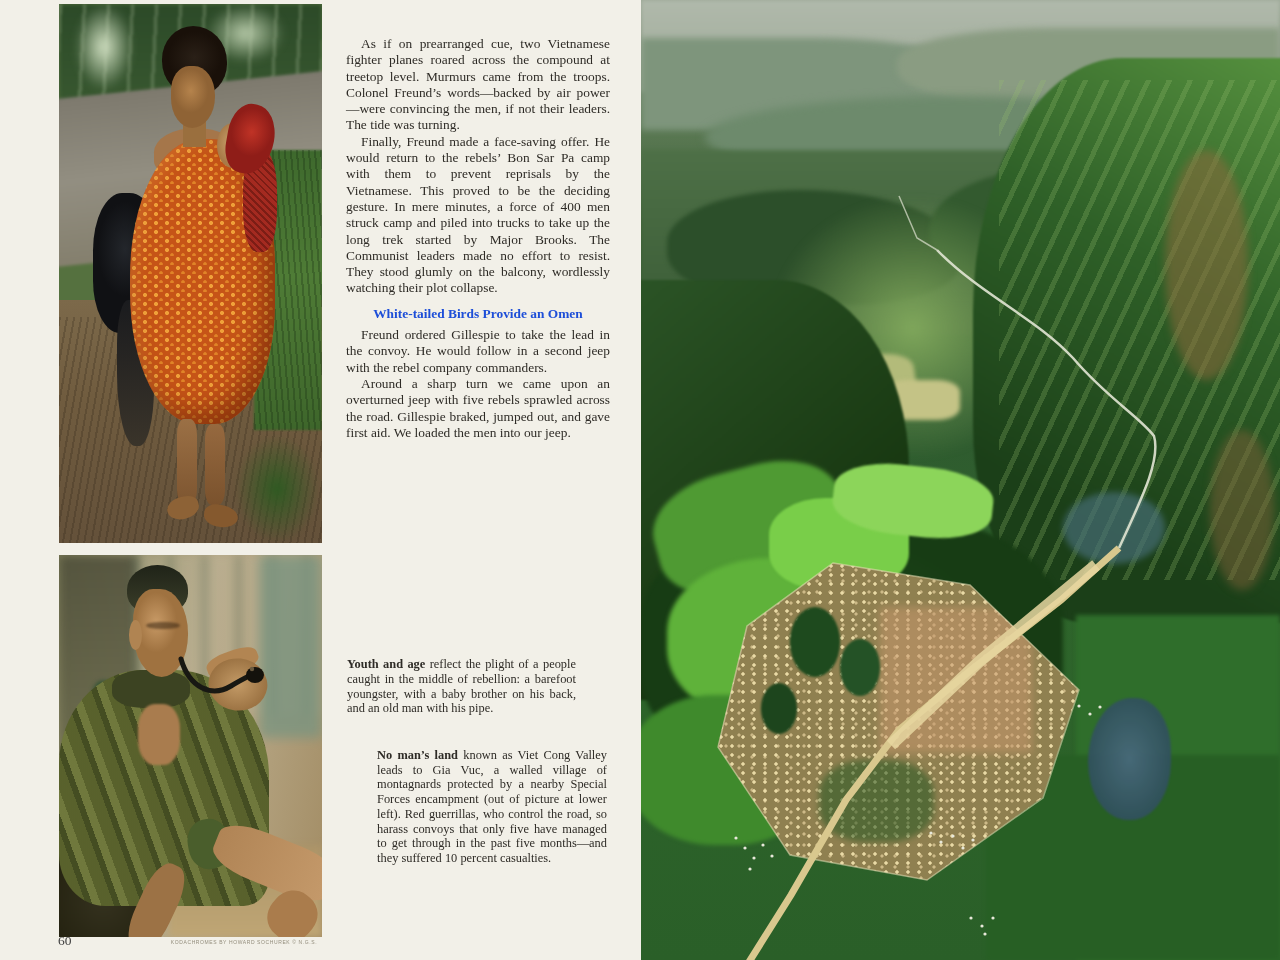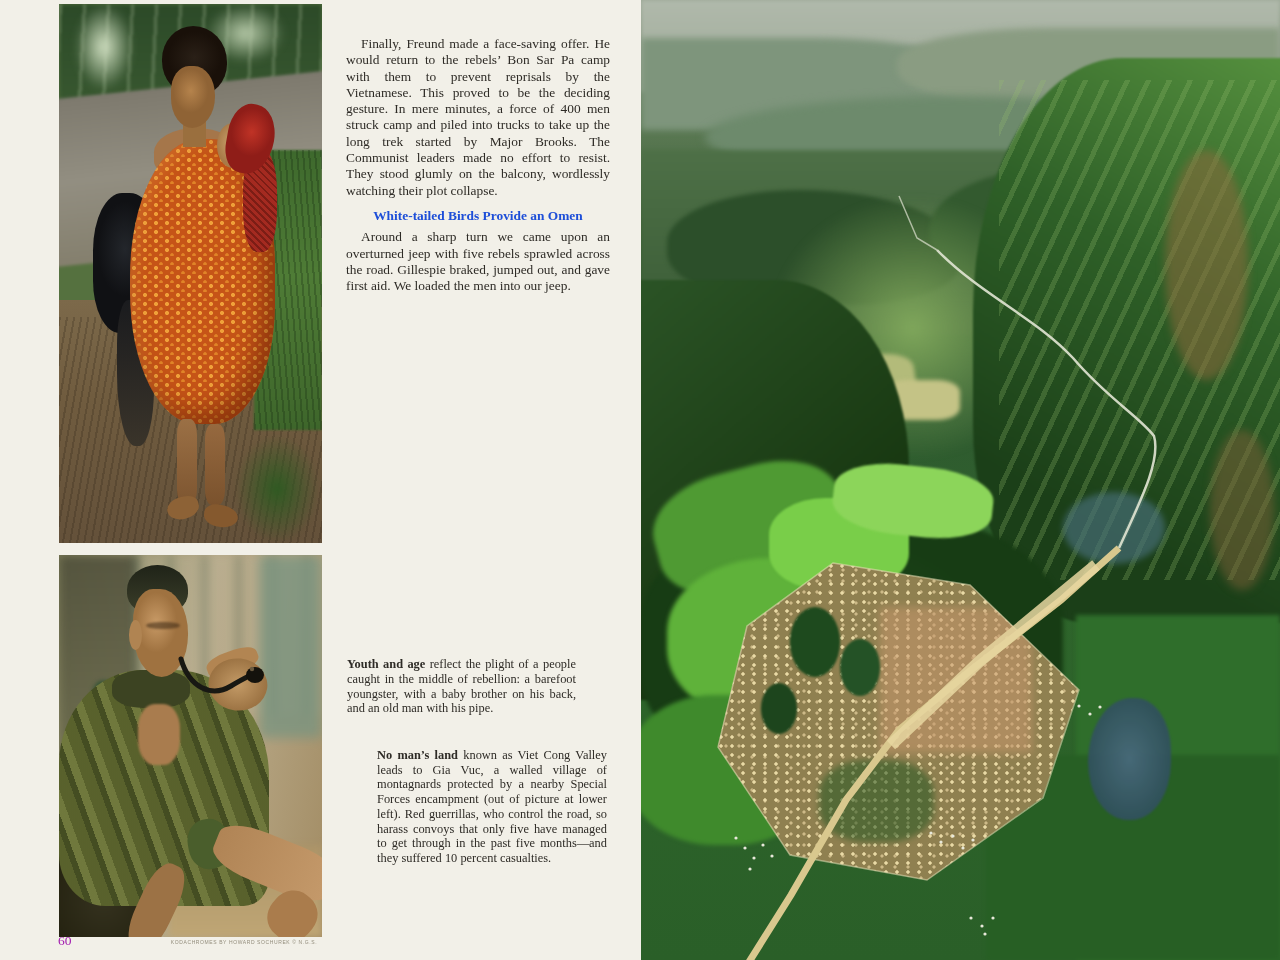--- a/index.html
+++ b/index.html
@@ -9,21 +9,21 @@
   .ly{position:absolute;}
 
   
   .col{position:absolute;left:346px;top:36px;width:264px;color:#2e2b26;font-size:13.4px;line-height:16.3px;text-align:justify;}
   .col p{margin:0;text-indent:15px;}
   .col h3{margin:9px 0 5px 0;font-size:13.4px;text-align:center;font-weight:bold;color:#1d4ed8;}
   .cap1{position:absolute;left:347px;top:657px;width:229px;color:#2e2b26;font-size:12.4px;line-height:14.8px;text-align:justify;}
   .cap2{position:absolute;left:377px;top:748px;width:230px;color:#2e2b26;font-size:12.4px;line-height:14.7px;text-align:justify;}
   .cap1 p,.cap2 p{margin:0;}
   .cap2 p.ind{text-indent:12px;}
-  .pagenum{position:absolute;left:58px;top:933px;font-size:13.5px;color:#a21caf;}
+  .pagenum{position:absolute;left:58px;top:933px;font-size:13.5px;color:#404040;}
   .credit{position:absolute;left:152px;top:939px;width:184px;font-size:5px;letter-spacing:.6px;color:#938d7c;font-family:"Liberation Sans",sans-serif;text-align:center;white-space:nowrap;}
 
   
   #ph1{left:59px;top:4px;width:263px;height:539px;background:#55713f;}
   .p1-forest{left:0;top:0;width:100%;height:40%;
     background:linear-gradient(180deg,#2c4a28 0%,#3a5a31 55%,#49663a 100%);filter:blur(2px);}
   .p1-trunks{left:0;top:0;width:100%;height:34%;opacity:.5;filter:blur(1.5px);
     background:repeating-linear-gradient(93deg,rgba(210,225,190,.5) 0 3px,transparent 3px 24px);}
   .p1-skypatch{left:6%;top:0;width:22%;height:16%;filter:blur(4px);
     background:radial-gradient(closest-side,#d3e2c4,rgba(211,226,196,0));}
@@ -272,22 +272,24 @@
           <circle cx="352" cy="918" r="1.6"></circle>
         <circle cx="344" cy="934" r="1.6"></circle>
         <circle cx="438" cy="706" r="1.6"></circle>
           <circle cx="449" cy="714" r="1.6"></circle>
           <circle cx="459" cy="707" r="1.6"></circle>
       </g>
     </svg>
   </div>
 
   <div class="col">
+    <p>As if on prearranged cue, two Vietnamese fighter planes roared across the compound at treetop level. Murmurs came from the troops. Colonel Freund’s words—backed by air power—were convincing the men, if not their leaders. The tide was turning.</p>
     <p>Finally, Freund made a face-saving offer. He would return to the rebels’ Bon Sar Pa camp with them to prevent reprisals by the Vietnamese. This proved to be the deciding gesture. In mere minutes, a force of 400 men struck camp and piled into trucks to take up the long trek started by Major Brooks. The Communist leaders made no effort to resist. They stood glumly on the balcony, wordlessly watching their plot collapse.</p>
     <h3>White-tailed Birds Provide an Omen</h3>
+    <p>Freund ordered Gillespie to take the lead in the convoy. He would follow in a second jeep with the rebel company commanders.</p>
     <p>Around a sharp turn we came upon an overturned jeep with five rebels sprawled across the road. Gillespie braked, jumped out, and gave first aid. We loaded the men into our jeep.</p>
   </div>
 
   <div class="cap1">
     <p><b>Youth and age</b><span> reflect the plight of a people caught in the middle of rebellion: a barefoot youngster, with a baby brother on his back, and an old man with his pipe.</span></p>
   </div>
 
   <div class="cap2">
     <p><b>No man’s land</b><span> known as Viet Cong Valley leads to Gia Vuc, a walled village of montagnards protected by a nearby Special Forces encampment (out of picture at lower left). Red guerrillas, who control the road, so harass convoys that only five have managed to get through in the past five months—and they suffered 10 percent casualties.</span></p>
   </div>

